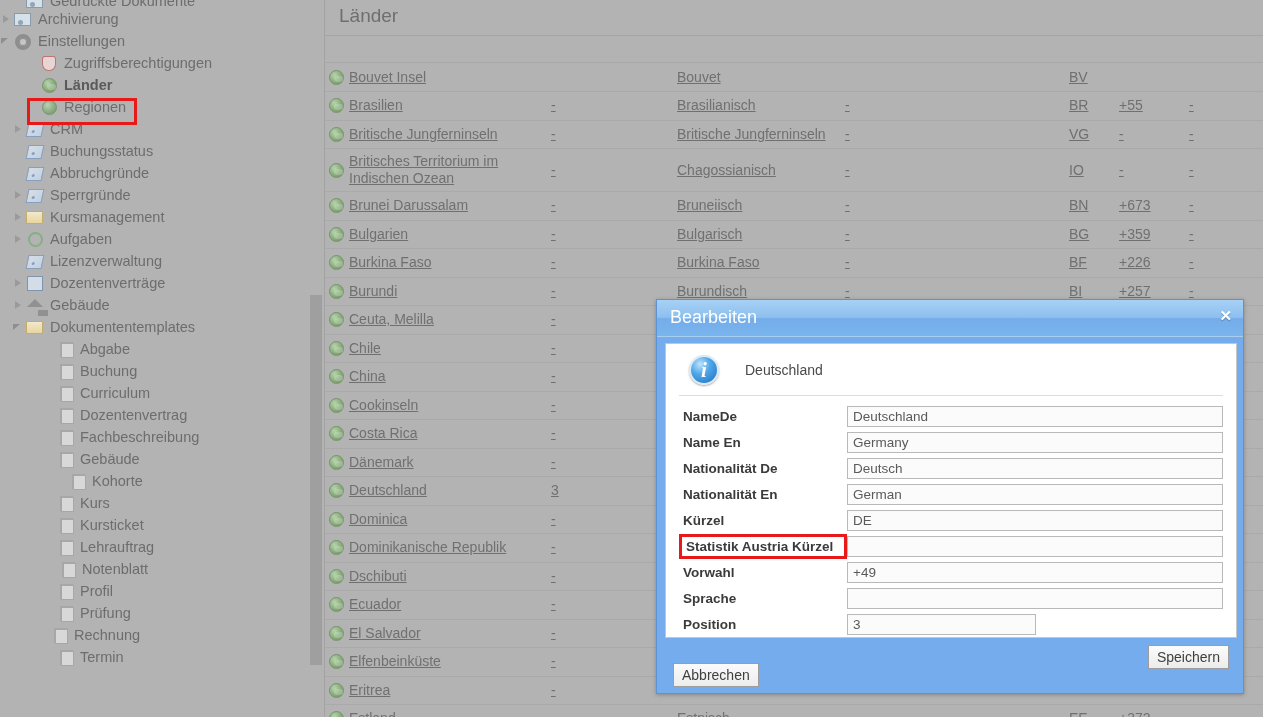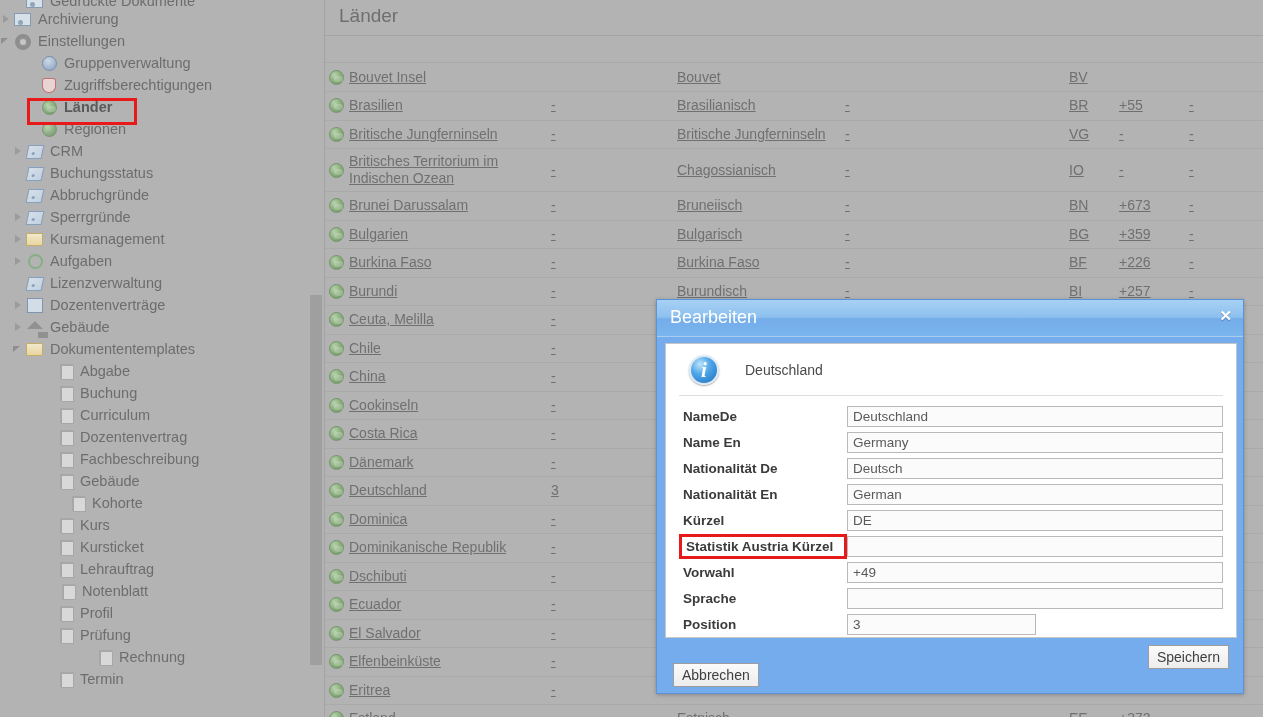--- a/index.html
+++ b/index.html
@@ -385,27 +385,20 @@
         <div class="tree-item">
           <span class="arrow open"></span>
           <span class="ico">
             <span class="ic-gear" style="position: absolute;"></span>
           </span>
           <span class="lbl">Einstellungen</span>
         </div>
         <div class="tree-item" style="padding-left: 26px;">
           <span class="arrow"></span>
           <span class="ico">
-            <span class="ic-user" style="position: absolute;"></span>
-          </span>
-          <span class="lbl">Gruppenverwaltung</span>
-        </div>
-        <div class="tree-item" style="padding-left: 26px;">
-          <span class="arrow"></span>
-          <span class="ico">
             <span class="ic-shield" style="position: absolute;"></span>
           </span>
           <span class="lbl">Zugriffsberechtigungen</span>
         </div>
         <div class="tree-item sel" style="padding-left: 26px;">
           <span class="arrow"></span>
           <span class="ico">
             <span class="ic-globe" style="position: absolute;"></span>
           </span>
           <span class="lbl">Länder</span>
@@ -571,21 +564,21 @@
           </span>
           <span class="lbl">Profil</span>
         </div>
         <div class="tree-item" style="padding-left: 42px;">
           <span class="arrow"></span>
           <span class="ico">
             <span class="ic-docs" style="position: absolute;"></span>
           </span>
           <span class="lbl">Prüfung</span>
         </div>
-        <div class="tree-item" style="padding-left: 36px; margin-left: 45px;">
+        <div class="tree-item" style="padding-left: 36px;">
           <span class="arrow"></span>
           <span class="ico">
             <span class="ic-docs" style="position: absolute;"></span>
           </span>
           <span class="lbl">Rechnung</span>
         </div>
         <div class="tree-item" style="padding-left: 42px;">
           <span class="arrow"></span>
           <span class="ico">
             <span class="ic-docs" style="position: absolute;"></span>

